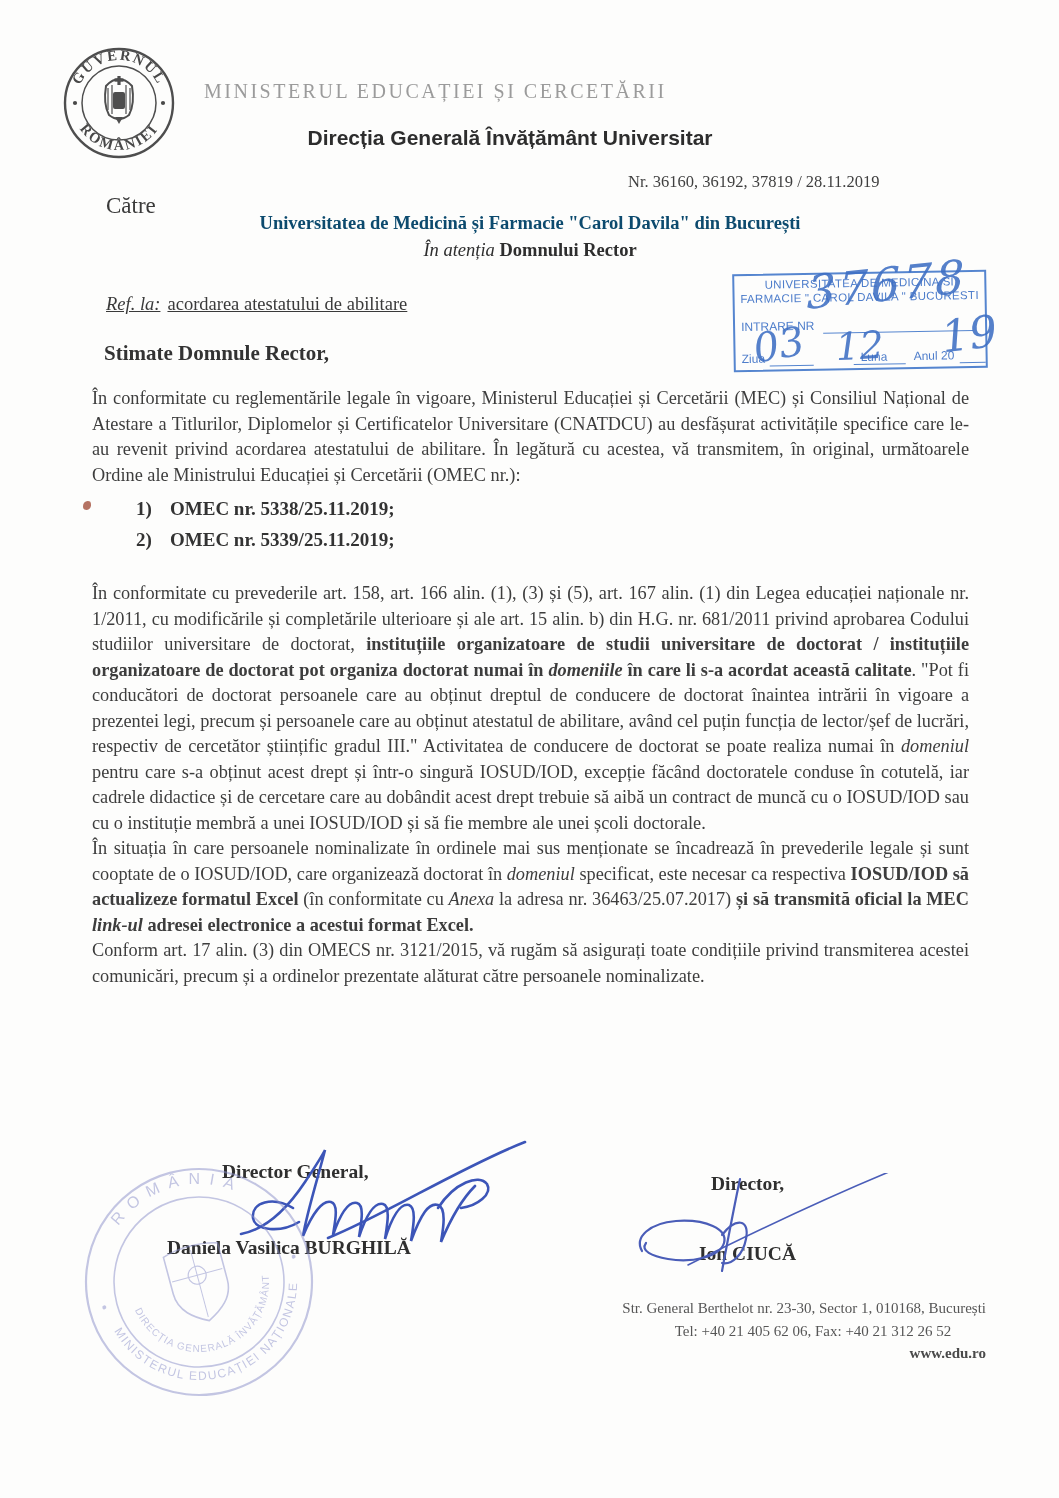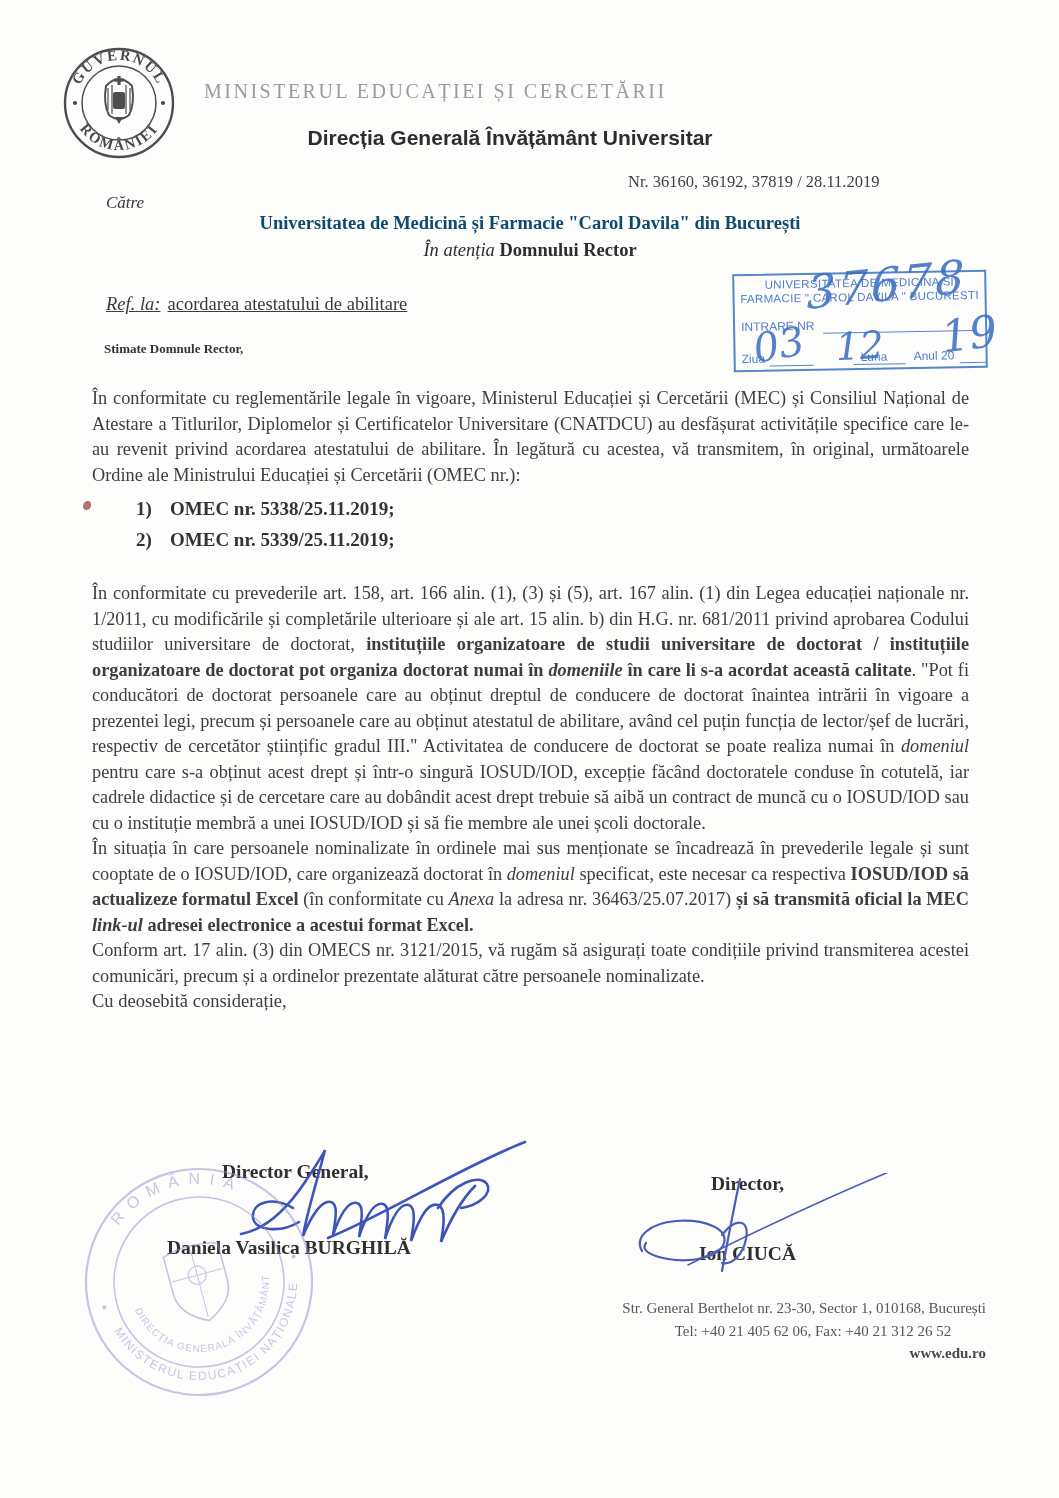--- a/index.html
+++ b/index.html
@@ -13,21 +13,21 @@
     position:absolute; left:204px; top:80px;
     font-family:"Liberation Serif", serif; font-size:20px; letter-spacing:2.5px;
     color:#9b9b9b; white-space:nowrap;
   }
   .division-title {
     position:absolute; left:230px; top:126px; width:560px; text-align:center;
     font-family:"Liberation Sans", sans-serif; font-weight:bold; font-size:21px; color:#2d2d2d;
   }
   .doc-number { position:absolute; left:628px; top:172px; font-size:16.5px; color:#3f3f3f; }
 
-  .to-label { position:absolute; left:106px; top:193px; font-style:italic; font-size:17px; color:#3a3a3a; }
+  .to-label { position:absolute; left:106px; top:193px; font-size:23px; color:#3a3a3a; }
   .org-line { position:absolute; left:90px; top:213px; width:880px; text-align:center;
               font-weight:bold; font-size:18.5px; color:#0c4a6e;font-family:Liberation Serif, serif; }
   .attn-line { position:absolute; left:90px; top:240px; width:880px; text-align:center;
                font-size:18.5px; color:#2e2e2e; }
   .attn-line .it { font-style:italic;margin-top:29px; }
   .attn-line .bd { font-weight:bold; }
 
   
   .reg-stamp {
     position:absolute; left:733px; top:272px; width:254px; height:98px;
@@ -47,21 +47,21 @@
   .hw { position:absolute; font-family:"DejaVu Serif", serif; font-style:italic;
         color:#3e6fc4; opacity:.88; white-space:nowrap; }
   .hw-number { left:72px; top:-16px; font-size:46px; letter-spacing:3px; transform:rotate(-5deg) skewX(-6deg); }
   .hw-day { left:18px; top:46px; font-size:40px; transform:rotate(-9deg); }
   .hw-month { left:100px; top:50px; font-size:38px; transform:rotate(-2deg); }
   .hw-year { left:206px; top:36px; font-size:44px; transform:rotate(-6deg); }
 
   
   .subject-line { position:absolute; left:106px; top:294px; font-size:18.5px; color:#3a3a3a;text-decoration:underline; }
   .subject-line .it { font-style:italic; margin-right:7px; }
-  .salutation { position:absolute; left:104px; top:341px; font-weight:bold; font-size:13px; color:#333; }
+  .salutation { position:absolute; left:104px; top:341px; font-weight:bold; font-size:21px; color:#333; }
 
   
   .letter-body { position:absolute; left:92px; top:386px; width:877px;
                  font-size:18.3px; line-height:25.5px; color:#3d3d3d; text-align:justify; }
   .letter-body p { margin:0; }
   .order-list { margin:5px 0 26px 44px; font-weight:bold; font-size:19px; line-height:31px; color:#333; }
   .order-item .num { display:inline-block; width:34px; }
   .p2 { margin-bottom:25px; }
   .p3 { margin-bottom:29px; }
   .p4 { margin-bottom:30px; }
@@ -164,21 +164,20 @@
       <div class="order-item">
         <span class="num">1)</span><span>OMEC nr. 5338/25.11.2019;</span>
       </div>
       <div class="order-item">
         <span class="num">2)</span><span>OMEC nr. 5339/25.11.2019;</span>
       </div>
     </div>
     <p class="p2"><span>În conformitate cu prevederile art. 158, art. 166 alin. (1), (3) și (5), art. 167 alin. (1) din Legea educației naționale nr. 1/2011, cu modificările și completările ulterioare și ale art. 15 alin. b) din H.G. nr. 681/2011 privind aprobarea Codului studiilor universitare de doctorat, </span><span style="font-weight: bold;">instituțiile organizatoare de studii universitare de doctorat / instituțiile organizatoare de doctorat pot organiza doctorat numai în </span><span style="font-weight: bold; font-style: italic;">domeniile</span><span style="font-weight: bold;"> în care li s-a acordat această calitate</span><span>. "Pot fi conducători de doctorat persoanele care au obținut dreptul de conducere de doctorat înaintea intrării în vigoare a prezentei legi, precum și persoanele care au obținut atestatul de abilitare, având cel puțin funcția de lector/șef de lucrări, respectiv de cercetător științific gradul III." Activitatea de conducere de doctorat se poate realiza numai în </span><span style="font-style: italic;">domeniul</span><span> pentru care s-a obținut acest drept și într-o singură IOSUD/IOD, excepție făcând doctoratele conduse în cotutelă, iar cadrele didactice și de cercetare care au dobândit acest drept trebuie să aibă un contract de muncă cu o IOSUD/IOD sau cu o instituție membră a unei IOSUD/IOD și să fie membre ale unei școli doctorale.</span></p>
     <p class="p3"><span>În situația în care persoanele nominalizate în ordinele mai sus menționate se încadrează în prevederile legale și sunt cooptate de o IOSUD/IOD, care organizează doctorat în </span><span style="font-style: italic;">domeniul</span><span> specificat, este necesar ca respectiva </span><span style="font-weight: bold;">IOSUD/IOD să actualizeze formatul Excel</span><span> (în conformitate cu </span><span style="font-style: italic;">Anexa</span><span> la adresa nr. 36463/25.07.2017) </span><span style="font-weight: bold;">și să transmită oficial la MEC </span><span style="font-weight: bold; font-style: italic;">link-ul</span><span style="font-weight: bold;"> adresei electronice a acestui format Excel.</span></p>
     <p class="p4"><span>Conform art. 17 alin. (3) din OMECS nr. 3121/2015, vă rugăm să asigurați toate condițiile privind transmiterea acestei comunicări, precum și a ordinelor prezentate alăturat către persoanele nominalizate.</span></p>
-    <p class="closing">Cu deosebită considerație,</p>
   </div>
 
   <div class="sig-title sig-left-title">Director General,</div>
   <div class="sig-name sig-left-name">Daniela Vasilica BURGHILĂ</div>
   <div class="sig-title sig-right-title">Director,</div>
   <div class="sig-name sig-right-name">Ion CIUCĂ</div>
 
   <svg class="sig-ink sig-ink-left" viewBox="0 0 300 130" fill="none" stroke="#3c55b8" stroke-width="2.6" stroke-linecap="round">
     <path d="M60 70 C 40 58, 18 64, 20 80 C 22 93, 48 95, 66 84"></path>
     <path d="M8 96 C 30 92, 52 74, 72 44 C 80 32, 88 20, 92 12 C 86 36, 74 74, 70 98 C 80 74, 90 62, 98 64 C 106 66, 102 84, 100 97 C 108 74, 116 63, 124 65 C 132 67, 128 86, 126 99 C 134 75, 142 64, 150 66 C 158 68, 154 88, 152 101 C 160 76, 168 65, 176 67 C 184 70, 180 90, 178 103 C 188 76, 196 64, 205 67 C 214 70, 210 92, 208 104 C 218 80, 228 62, 242 48"></path>

